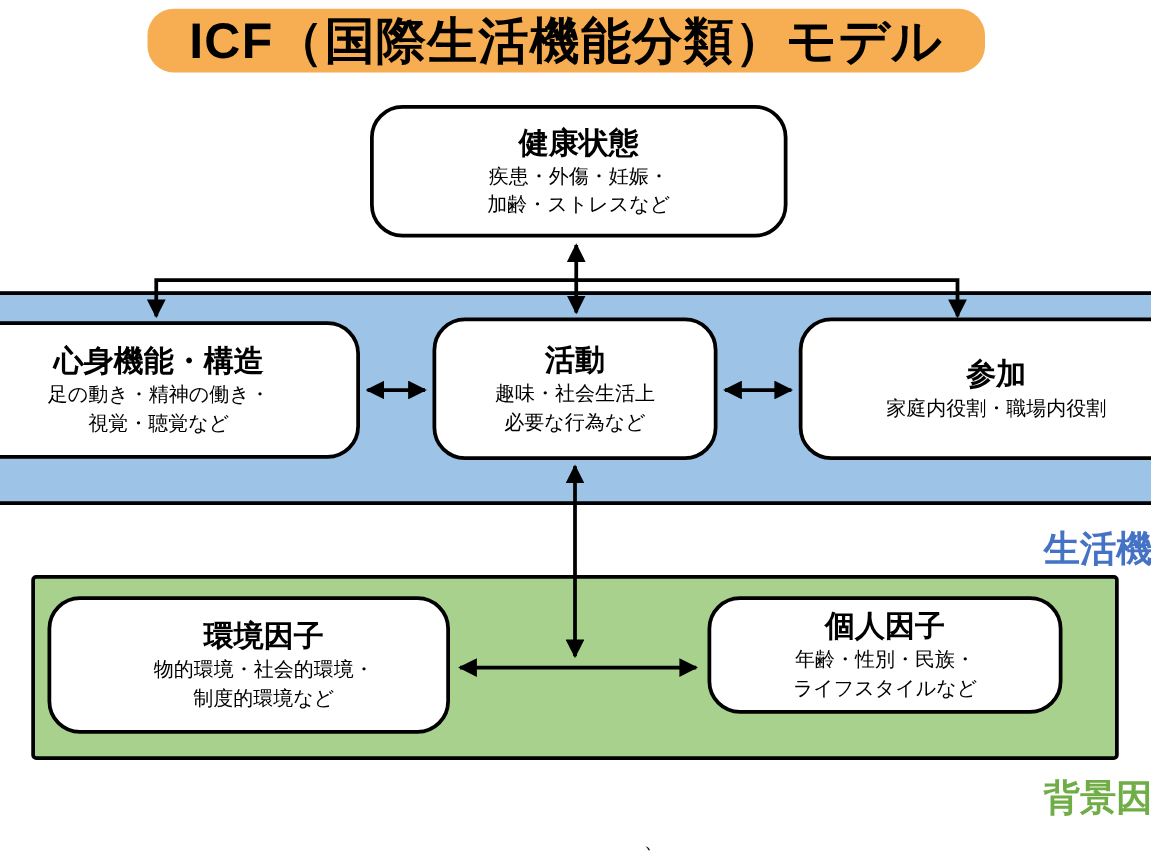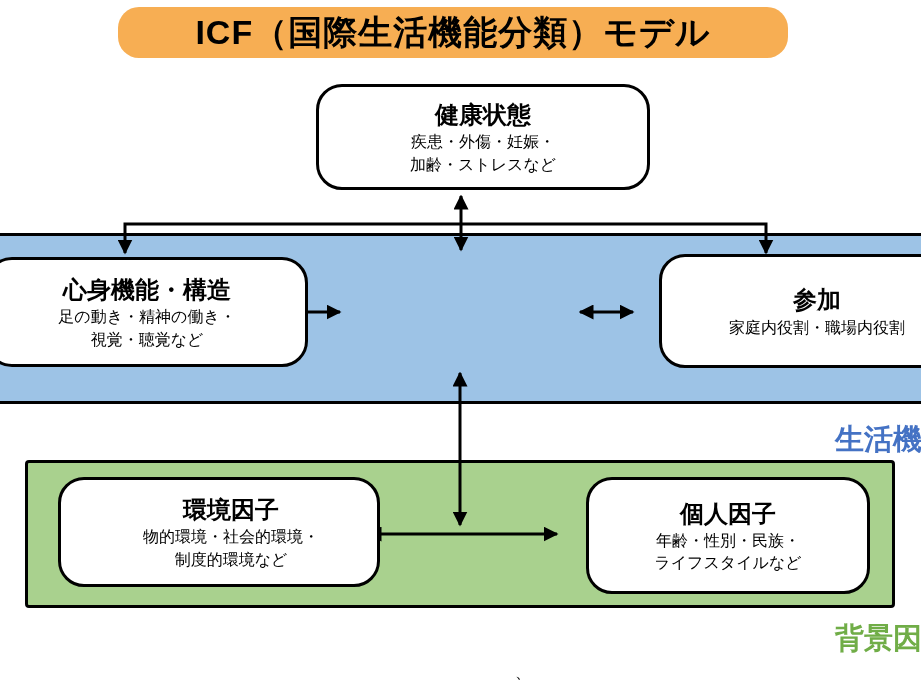--- a/index.html
+++ b/index.html
@@ -13,21 +13,21 @@
     width: 921px;
     height: 691px;
     background: #ffffff;
     overflow: hidden;
   }
   .title-banner {
     position: absolute;
     left: 118px; top: 7px;
     width: 670px; height: 51px;
     display: flex; align-items: center; justify-content: center;
-    font-size: 34px;
+    font-size: 40px;
     font-weight: bold;
     letter-spacing: 1px;
     z-index: 4;
     border-radius: 21px;
   }
   .band {
     position: absolute;
     border: 3px solid #000;
     z-index: 1;
   }
@@ -44,30 +44,29 @@
     position: absolute;
     background: #ffffff;
     border: 3px solid #000;
     border-radius: 26px;
     display: flex; flex-direction: column;
     align-items: center; justify-content: center;
     text-align: center;
     line-height: 1.38;
     z-index: 3;
     white-space: nowrap;
-    margin-left: 20px;
   }
   .node-title { font-weight: bold; font-size: 24px; }
   .node-line  { font-size: 16px; }
   .node-health        { left: 296px; top: 84px;  width: 334px; height: 106px; }
   .node-body-function { left: -34px; top: 257px; width: 322px; height: 110px; }
   .node-activity      { left: 346px; top: 254px; width: 228px; height: 114px; }
   .node-participation { left: 639px; top: 254px; width: 316px; height: 114px; }
   .node-environment   { left: 38px;  top: 477px; width: 322px; height: 110px; padding-left: 24px; }
-  .node-personal      { left: 566px; top: 477px; width: 284px; height: 117px; }
+  .node-personal      { left: 566px; top: 477px; width: 284px; height: 94px; }
   .side-label {
     position: absolute;
     font-size: 29px;
     font-weight: bold;
     white-space: nowrap;
     z-index: 4;
   }
   .label-life       { left: 835px; top: 420px; }
   .label-background { left: 835px; top: 619px; }
   .footnote {
@@ -106,20 +105,25 @@
     <div class="node-line">疾患・外傷・妊娠・</div>
     <div class="node-line">加齢・ストレスなど</div>
   </div>
 
   <div class="node node-body-function">
     <div class="node-title">心身機能・構造</div>
     <div class="node-line">足の動き・精神の働き・</div>
     <div class="node-line">視覚・聴覚など</div>
   </div>
 
+  <div class="node node-activity">
+    <div class="node-title">活動</div>
+    <div class="node-line">趣味・社会生活上</div>
+    <div class="node-line">必要な行為など</div>
+  </div>
 
   <div class="node node-participation">
     <div class="node-title">参加</div>
     <div class="node-line">家庭内役割・職場内役割</div>
   </div>
 
   <div class="node node-environment">
     <div class="node-title">環境因子</div>
     <div class="node-line">物的環境・社会的環境・</div>
     <div class="node-line">制度的環境など</div>

